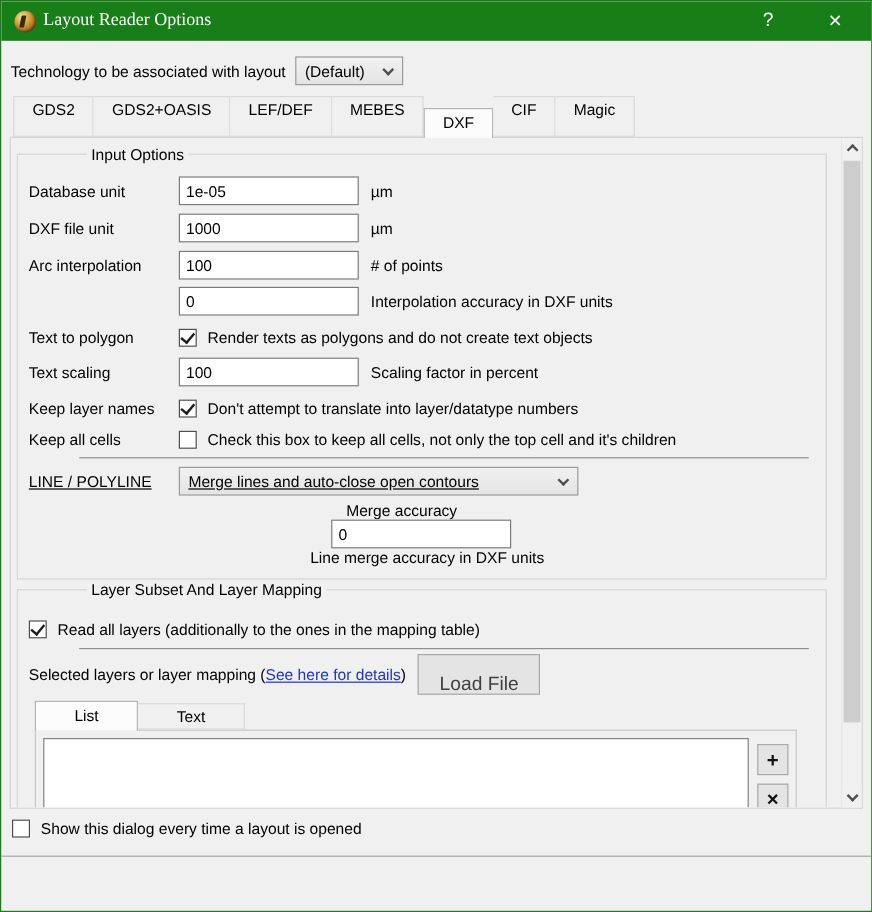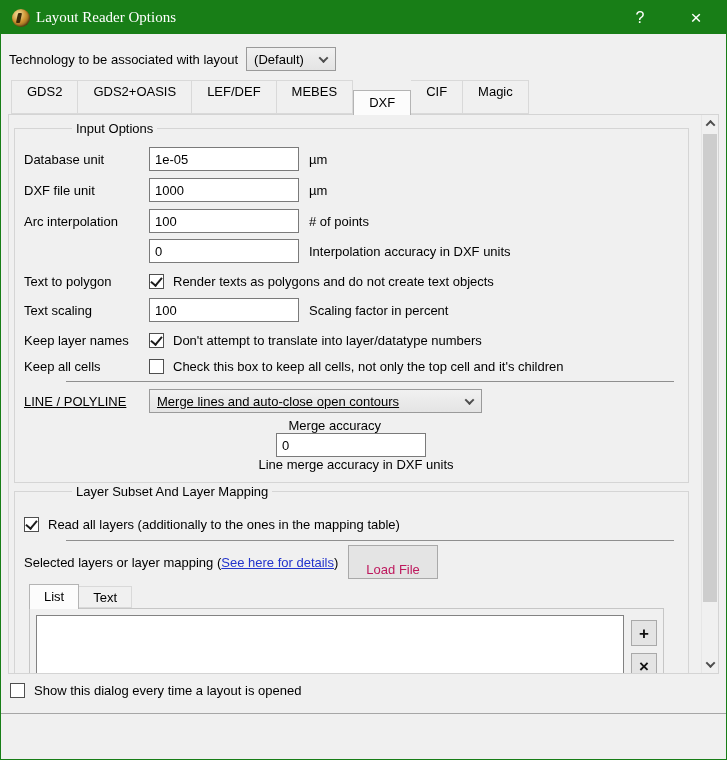--- a/index.html
+++ b/index.html
@@ -114,26 +114,26 @@
   .r8 { margin-top: 2px; text-decoration: underline; }
   .r9 { margin-top: 5px; flex-direction: column; }
 
   
   .group2 { margin-top: 8px; height: 330px; padding-top: 25px; }
   .lm-sep { margin: 8px 4px 8px 45px; }
   .selected-row { display: flex; align-items: center; margin: 8px 0 0 3px; height: 26px; }
   .link { color: #2233cc; text-decoration: underline; }
   .btn {
     height: 26px; background: #e4e4e4; border: 1px solid #a9a9a9; padding: 16px 17px;
-    font-family: "Liberation Sans", sans-serif; font-size: 13px; color:#be185d;
+    font-family: "Liberation Sans", sans-serif; font-size: 16px; color:#404040;
   }
   .load-btn { margin-left: 10px; }
 
   .itabbar { display: flex; margin: 9px 0 0 8px; height: 24px; align-items: flex-end; position: relative; z-index: 2; }
-  .itab { height: 22px; line-height: 21px; padding: 0 14px; background: #f0f0f0; border: 1px solid #d9d9d9; border-left:none; }
+  .itab { height: 22px; line-height: 21px; padding: 0 32px; background: #f0f0f0; border: 1px solid #d9d9d9; border-left:none; }
   .itab:first-child { border-left:1px solid #d9d9d9; }
   .itab.active { height: 25px; line-height: 24px; background: #fcfcfc; border: 1px solid #b4b4b4; border-bottom: none; margin-bottom: -1px; }
 
   .ipane {
     margin: 0 14px 0 8px; border: 1px solid #c6c6c6; padding: 6px; height: 150px;
     display: flex; gap: 7px; background: #f0f0f0; position: relative; z-index: 1;
   }
   .listbox { flex: 1; background: #fff; border: 1px solid #828282; }
   .btncol { width: 26px; flex: none; display: flex; flex-direction: column; gap: 7px; padding-top: 5px; }
   .sq-btn {

